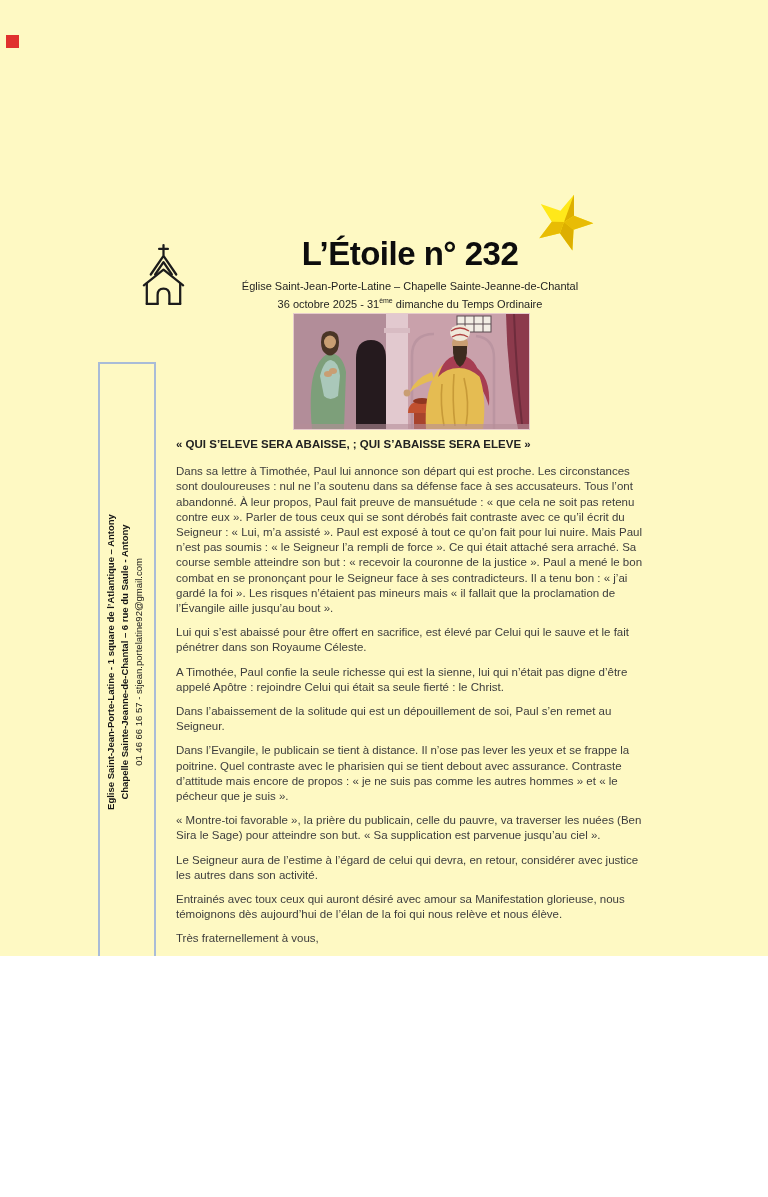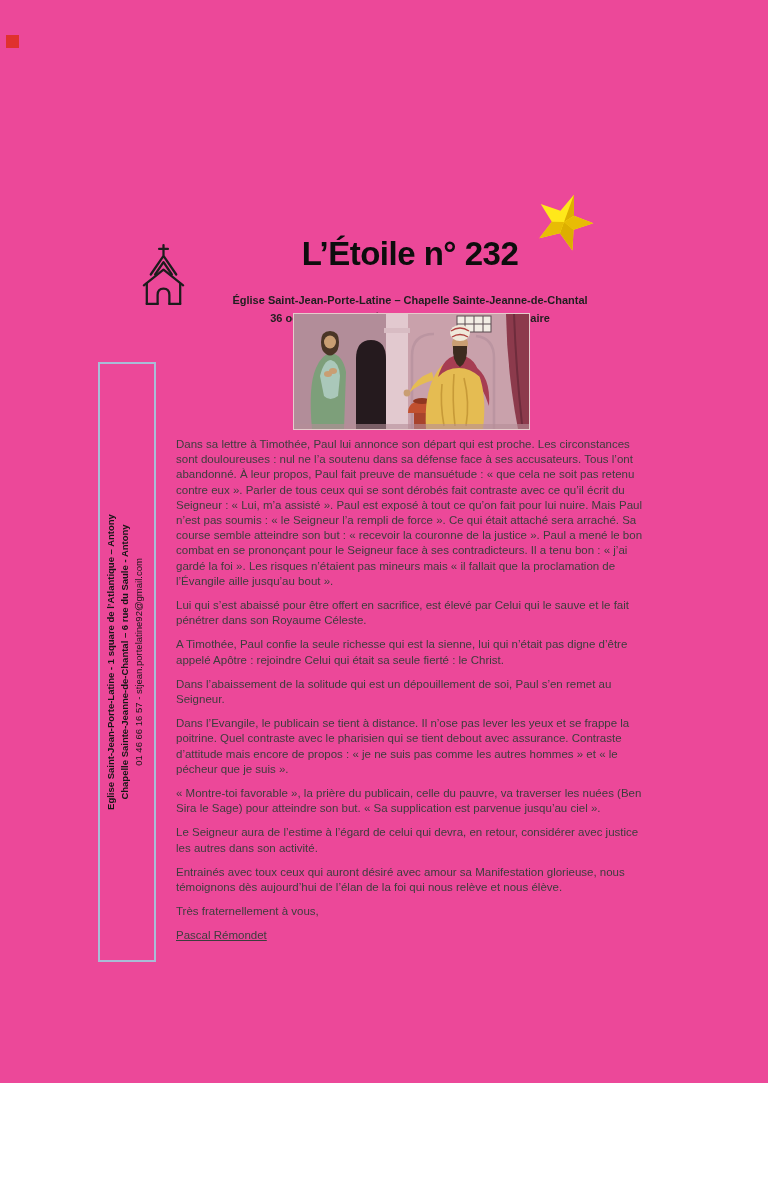--- a/index.html
+++ b/index.html
@@ -1,39 +1,39 @@
 <!DOCTYPE html>
 <html lang="fr"><head>
 <meta charset="utf-8">
 <style>
   html,body{margin:0;padding:0;background:#ffffff;}
   .page{
     position:relative;
-    width:768px;height:1083px;
-    background:#ec4899;
+    width:768px;height:956px;
+    background:#fef9c3;
     overflow:hidden;
     font-family:"Liberation Sans","DejaVu Sans",sans-serif;
   }
   
   .corner-mark{position:absolute;}
   .corner-mark.top{left:6px;top:35px;width:13px;height:13px;}
   .corner-mark.bottom{left:84px;top:1176px;width:10px;height:10px;}
 
   
   .church{position:absolute;left:137px;top:243px;width:53px;height:63px;}
   .masthead{
     position:absolute;left:176px;top:236px;width:468px;
     text-align:center;color:#111;
   }
   .masthead .title{
     font-size:33px;font-weight:bold;letter-spacing:-0.5px;
     color:#0d0d0d;line-height:36px;
   }
   .masthead .subtitle{
-    font-size:11px;font-weight:bold;color:#1f1f1f;line-height:13.5px;margin-top:22px;
+    font-size:11px;font-weight:normal;color:#1f1f1f;line-height:13.5px;margin-top:8px;
   }
   .masthead .subtitle sup{font-size:7px;}
   .star{position:absolute;left:533px;top:190px;width:62px;height:64px;}
 
   
   .painting{
     position:absolute;left:293px;top:313px;width:235px;height:115px;
     border:1px solid #e6cccc;box-sizing:content-box;
   }
 
@@ -152,20 +152,21 @@
 
   <div class="side-box">
     <div class="vtext">
       <div class="b">Eglise Saint-Jean-Porte-Latine - 1 square de l’Atlantique – Antony</div>
       <div class="b">Chapelle Sainte-Jeanne-de-Chantal – 6 rue du Saule - Antony</div>
       <div>01 46 66 16 57 -  stjean.portelatine92@gmail.com</div>
     </div>
   </div>
 
   <div class="article">
+    <p class="headline">« QUI S’ELEVE SERA ABAISSE, ; QUI S’ABAISSE SERA ELEVE »</p>
     <p>Dans sa lettre à Timothée, Paul lui annonce son départ qui est proche. Les circonstances sont douloureuses : nul ne l’a soutenu dans sa défense face à ses accusateurs. Tous l’ont abandonné. À leur propos, Paul fait preuve de mansuétude : « que cela ne soit pas retenu contre eux ». Parler de tous ceux qui se sont dérobés fait contraste avec ce qu’il écrit du Seigneur : « Lui, m’a assisté ». Paul est exposé à tout ce qu’on fait pour lui nuire. Mais Paul n’est pas soumis : « le Seigneur l’a rempli de force ». Ce qui était attaché sera arraché. Sa course semble atteindre son but : « recevoir la couronne de la justice ». Paul a mené le bon combat en se prononçant pour le Seigneur face à ses contradicteurs. Il a tenu bon : « j’ai gardé la foi ». Les risques n’étaient pas mineurs mais « il fallait que la proclamation de l’Évangile aille jusqu’au bout ».</p>
     <p>Lui qui s’est abaissé pour être offert en sacrifice, est élevé par Celui qui le sauve et le fait pénétrer dans son Royaume Céleste.</p>
     <p>A Timothée, Paul confie la seule richesse qui est la sienne, lui qui n’était pas digne d’être appelé Apôtre : rejoindre Celui qui était sa seule fierté : le Christ.</p>
     <p>Dans l’abaissement de la solitude qui est un dépouillement de soi, Paul s’en remet au Seigneur.</p>
     <p>Dans l’Evangile, le publicain se tient à distance. Il n’ose pas lever les yeux et se frappe la poitrine. Quel contraste avec le pharisien qui se tient debout avec assurance. Contraste d’attitude mais encore de propos : « je ne suis pas comme les autres hommes » et « le pécheur que je suis ».</p>
     <p>« Montre-toi favorable », la prière du publicain, celle du pauvre, va traverser les nuées (Ben Sira le Sage) pour atteindre son but. « Sa supplication est parvenue jusqu’au ciel ».</p>
     <p>Le Seigneur aura de l’estime à l’égard de celui qui devra, en retour, considérer avec justice les autres dans son activité.</p>
     <p>Entrainés avec toux ceux qui auront désiré avec amour sa Manifestation glorieuse, nous témoignons dès aujourd’hui de l’élan de la foi qui nous relève et nous élève.</p>
     <p class="closing">Très fraternellement à vous,</p>
     <p class="signature">Pascal Rémondet</p>

